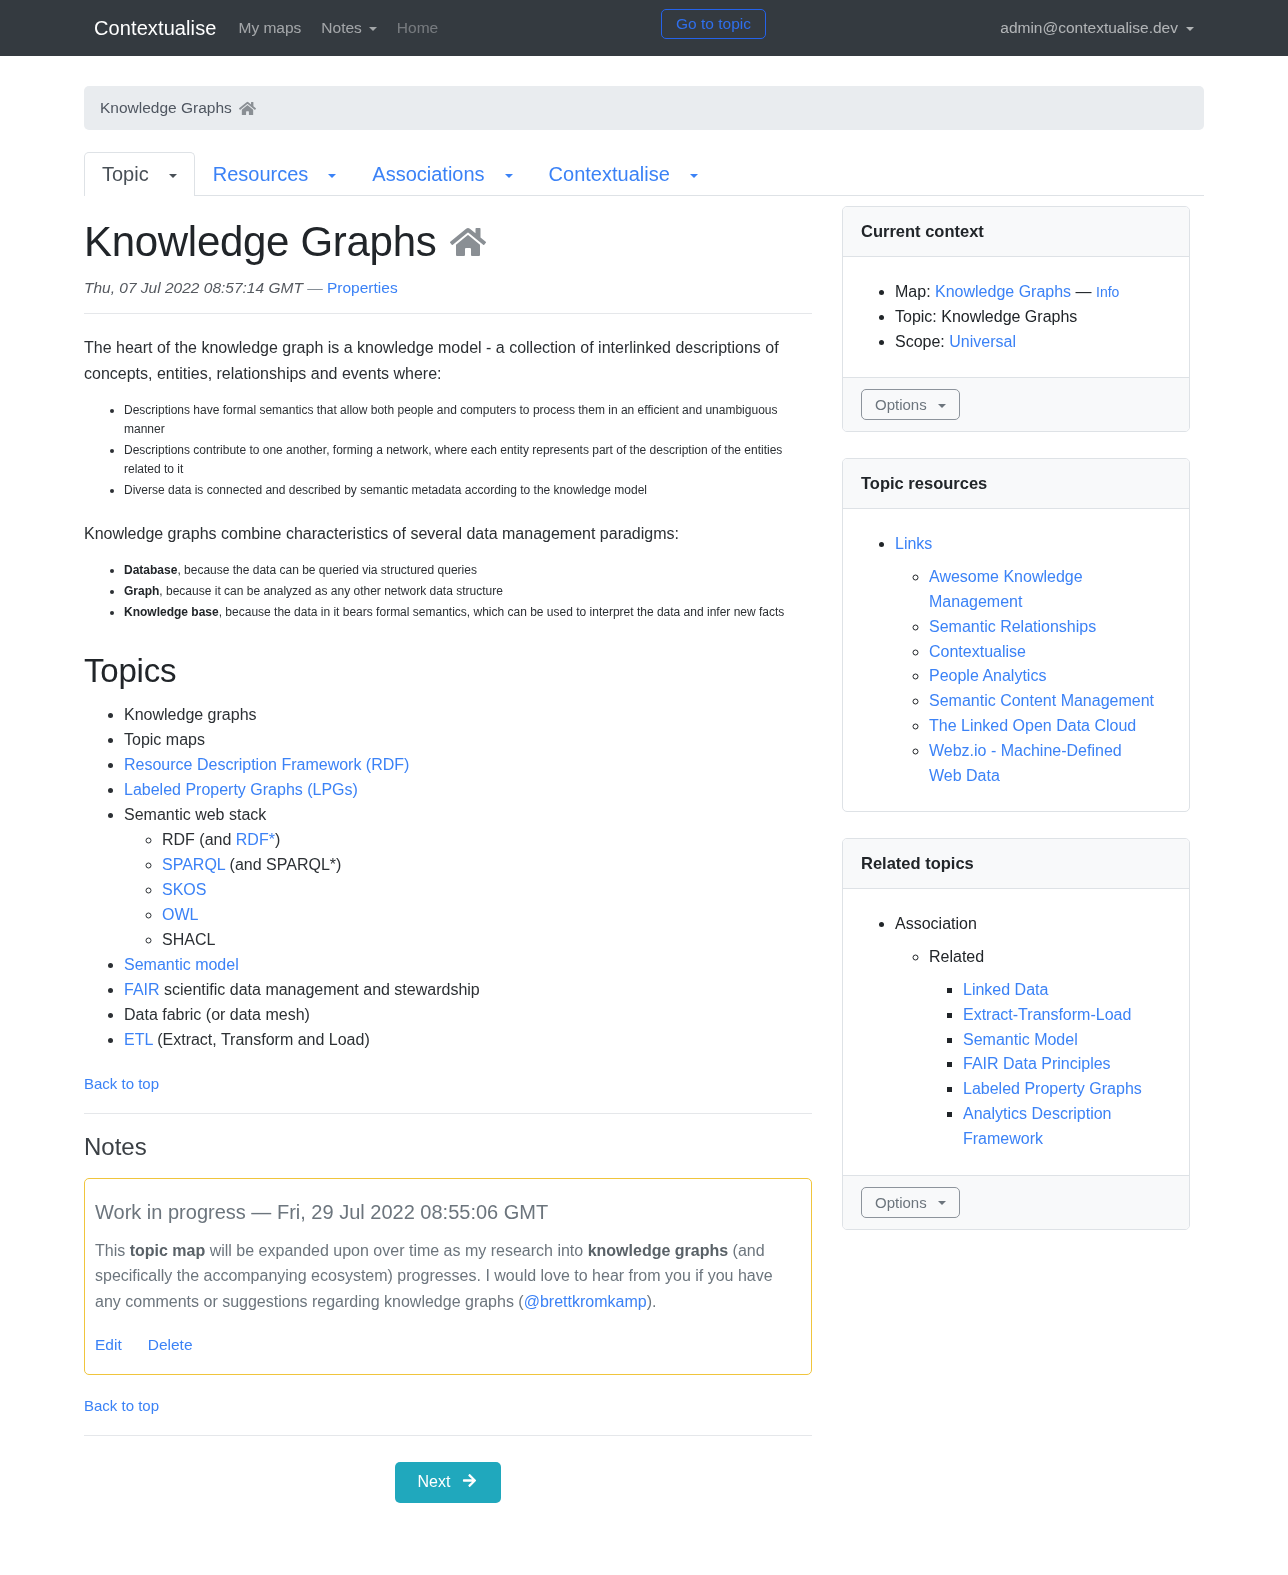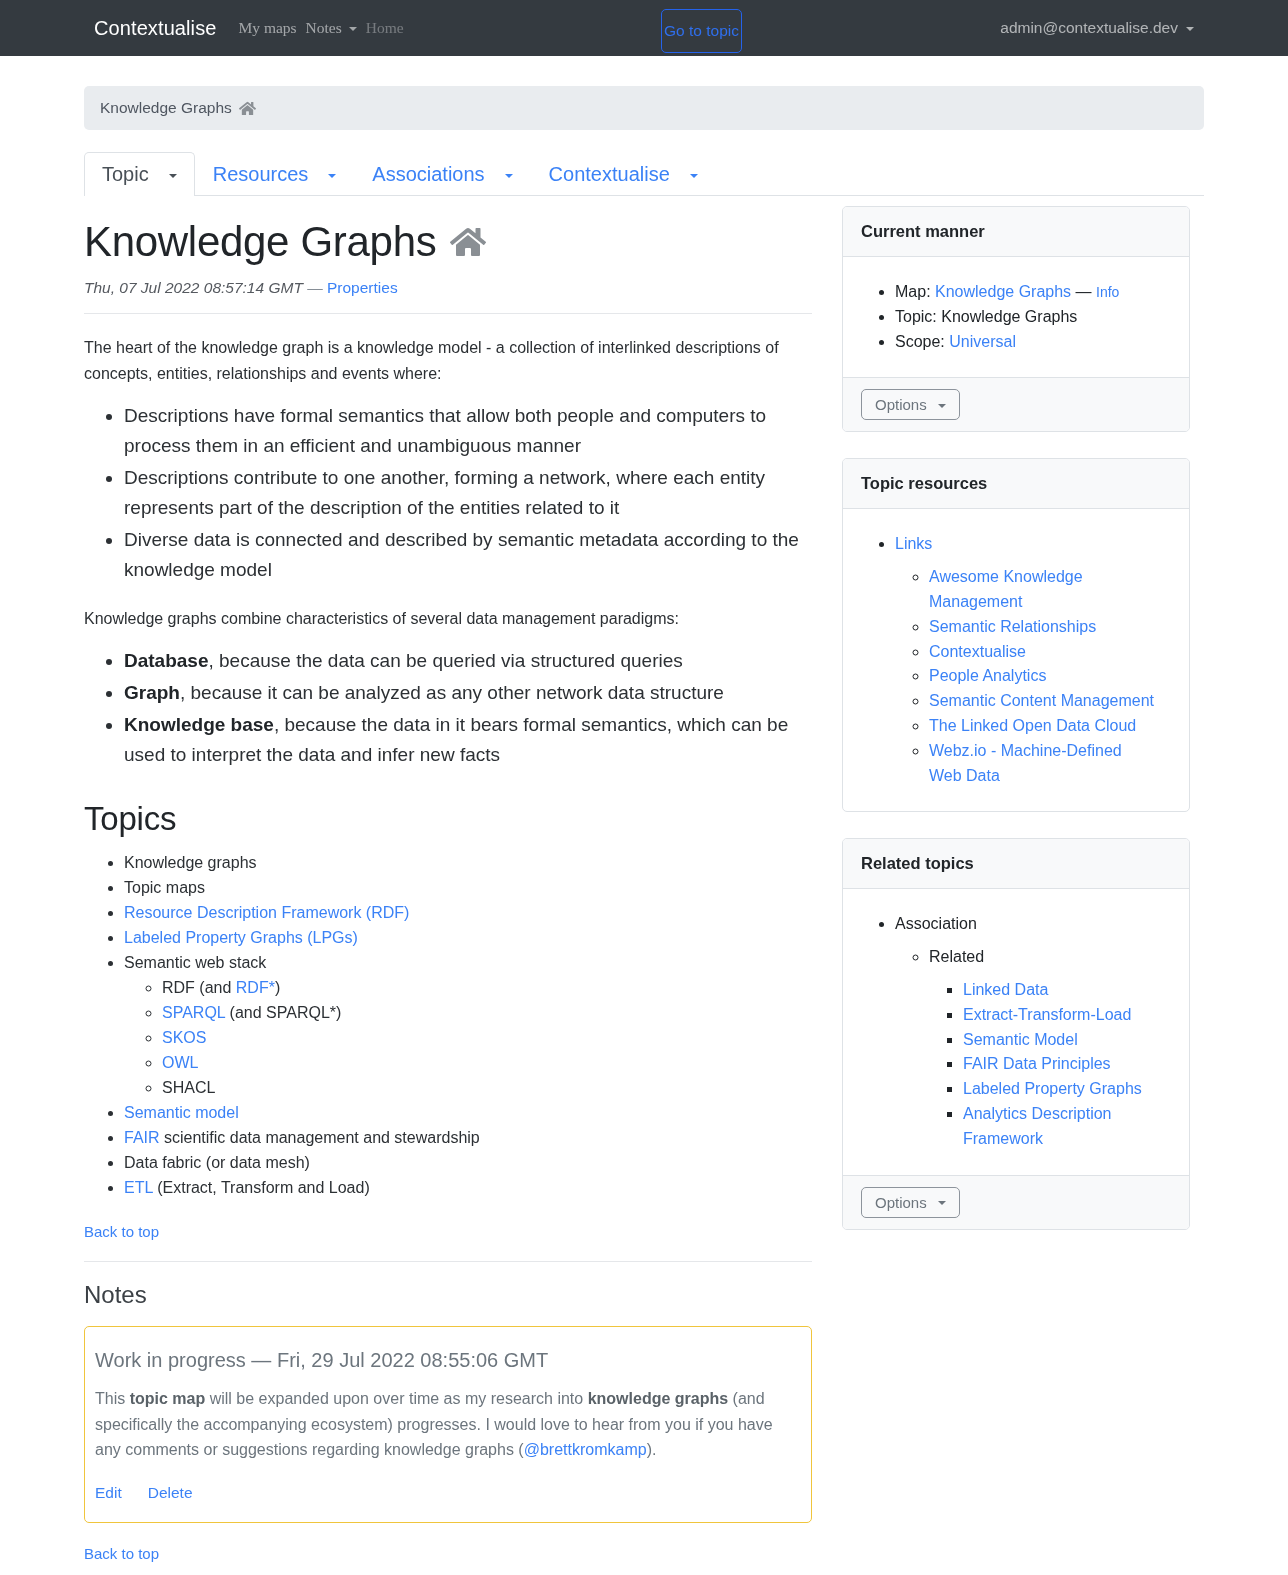--- a/index.html
+++ b/index.html
@@ -24,21 +24,21 @@
     position:relative;
   }
   .brand {
     color:#ffffff;
     font-size:20px;
     font-weight:400;
     letter-spacing:.1px;
     margin-right:22px;
     white-space:nowrap;
   }
-  .nav-links { display:flex; align-items:flex-start; gap:9px;font-family:Liberation Serif, serif; }
+  .nav-links { display:flex; align-items:flex-start; gap:20px; }
   .nav-link {
     color:rgba(255,255,255,0.55);
     font-size:15.5px;
     white-space:nowrap;
     display:flex;
     align-items:center;
     gap:4px;
   }
   .nav-link.muted { color:rgba(255,255,255,0.33); }
   .caret {
@@ -48,22 +48,22 @@
     border-right:4px solid transparent;
     border-top:4px solid currentColor;
     margin-left:3px;
     position:relative;
     top:1px;
   }
   .goto-btn {
     position:absolute;
     left:661px;
     top:9px;
-    height:44px;
-    padding:0 2px;
+    height:30px;
+    padding:0 14px;
     display:flex;
     align-items:center;
     border:1px solid #2563eb;
     border-radius:5px;
     color:#2f6fed;
     font-size:15.5px;
     background:transparent;
     white-space:nowrap;
   }
   .navbar-right {
@@ -147,21 +147,21 @@
     font-style:italic;
   }
   .meta-line .dash { color:#868e96; font-style:normal; }
   .meta-line a { font-style:normal; }
   .hr-light { border:0; border-top:1px solid #e5e7ea; margin:16px 0 0 0; }
 
   .body-text { font-size:16px; line-height:1.58; color:#2c3034; margin:21px 0 0 0; }
   ul.body-list {
     margin:15px 0 0 0;
     padding-left:40px;
-    font-size:19px;
+    font-size:12px;
     line-height:1.58;
     color:#2c3034;
   }
   ul.body-list li { margin:0 0 2px 0; }
   ul.body-list li b { font-weight:700; color:#212529; }
 
   h2.section-title {
     font-size:33px;
     font-weight:400;
     margin:30px 0 0 0;
@@ -435,21 +435,21 @@
                 <path d="M190.5 66.9l22.2-22.2c9.4-9.4 24.6-9.4 33.9 0L441 239c9.4 9.4 9.4 24.6 0 33.9L246.6 467.3c-9.4 9.4-24.6 9.4-33.9 0l-22.2-22.2c-9.5-9.5-9.3-25 .4-34.3L311.4 296H24c-13.3 0-24-10.7-24-24v-32c0-13.3 10.7-24 24-24h287.4L190.9 101.2c-9.8-9.3-10-24.8-.4-34.3z"></path>
               </svg>
           </span>
         </button>
       </div>
     </div>
 
     <div class="side-col">
 
       <div class="card">
-        <div class="card-header">Current manner</div>
+        <div class="card-header">Current context</div>
         <div class="card-body">
           <ul>
             <li>
               <span>Map:</span>
               <a href="#">Knowledge Graphs</a>
               <span>—</span>
               <a href="#" class="info-link">Info</a>
             </li>
             <li>
               <span>Topic:</span>

